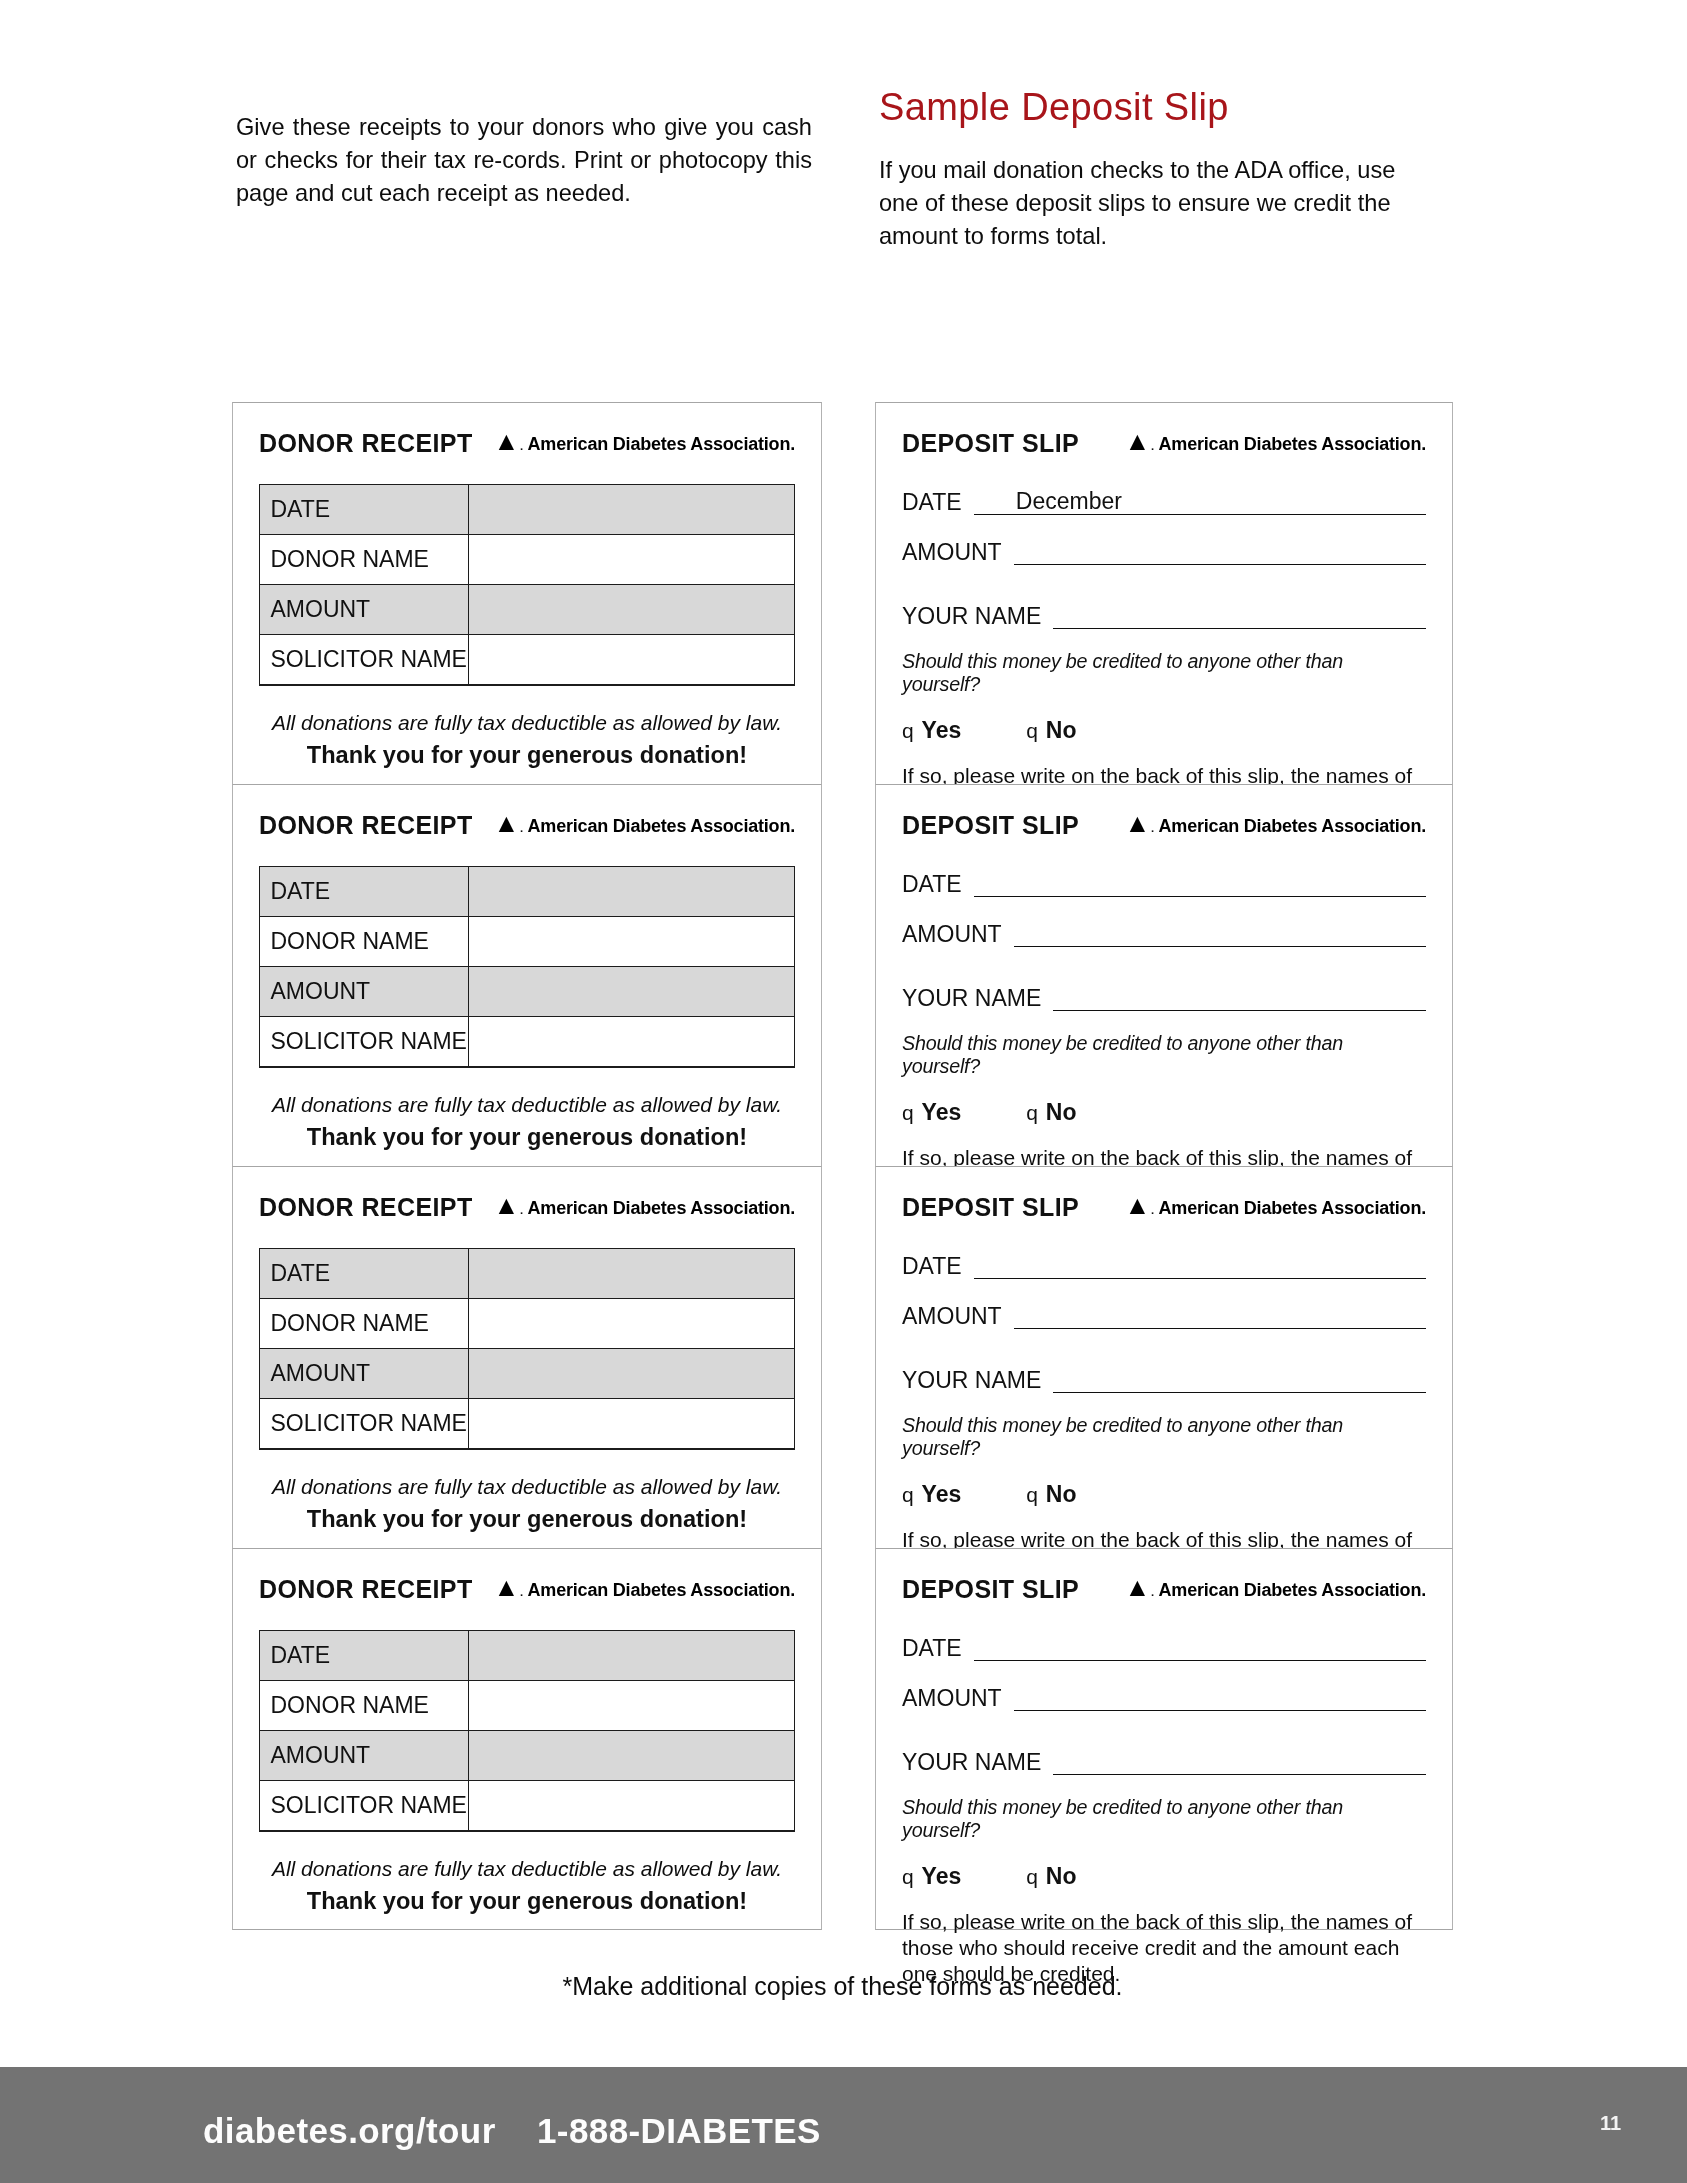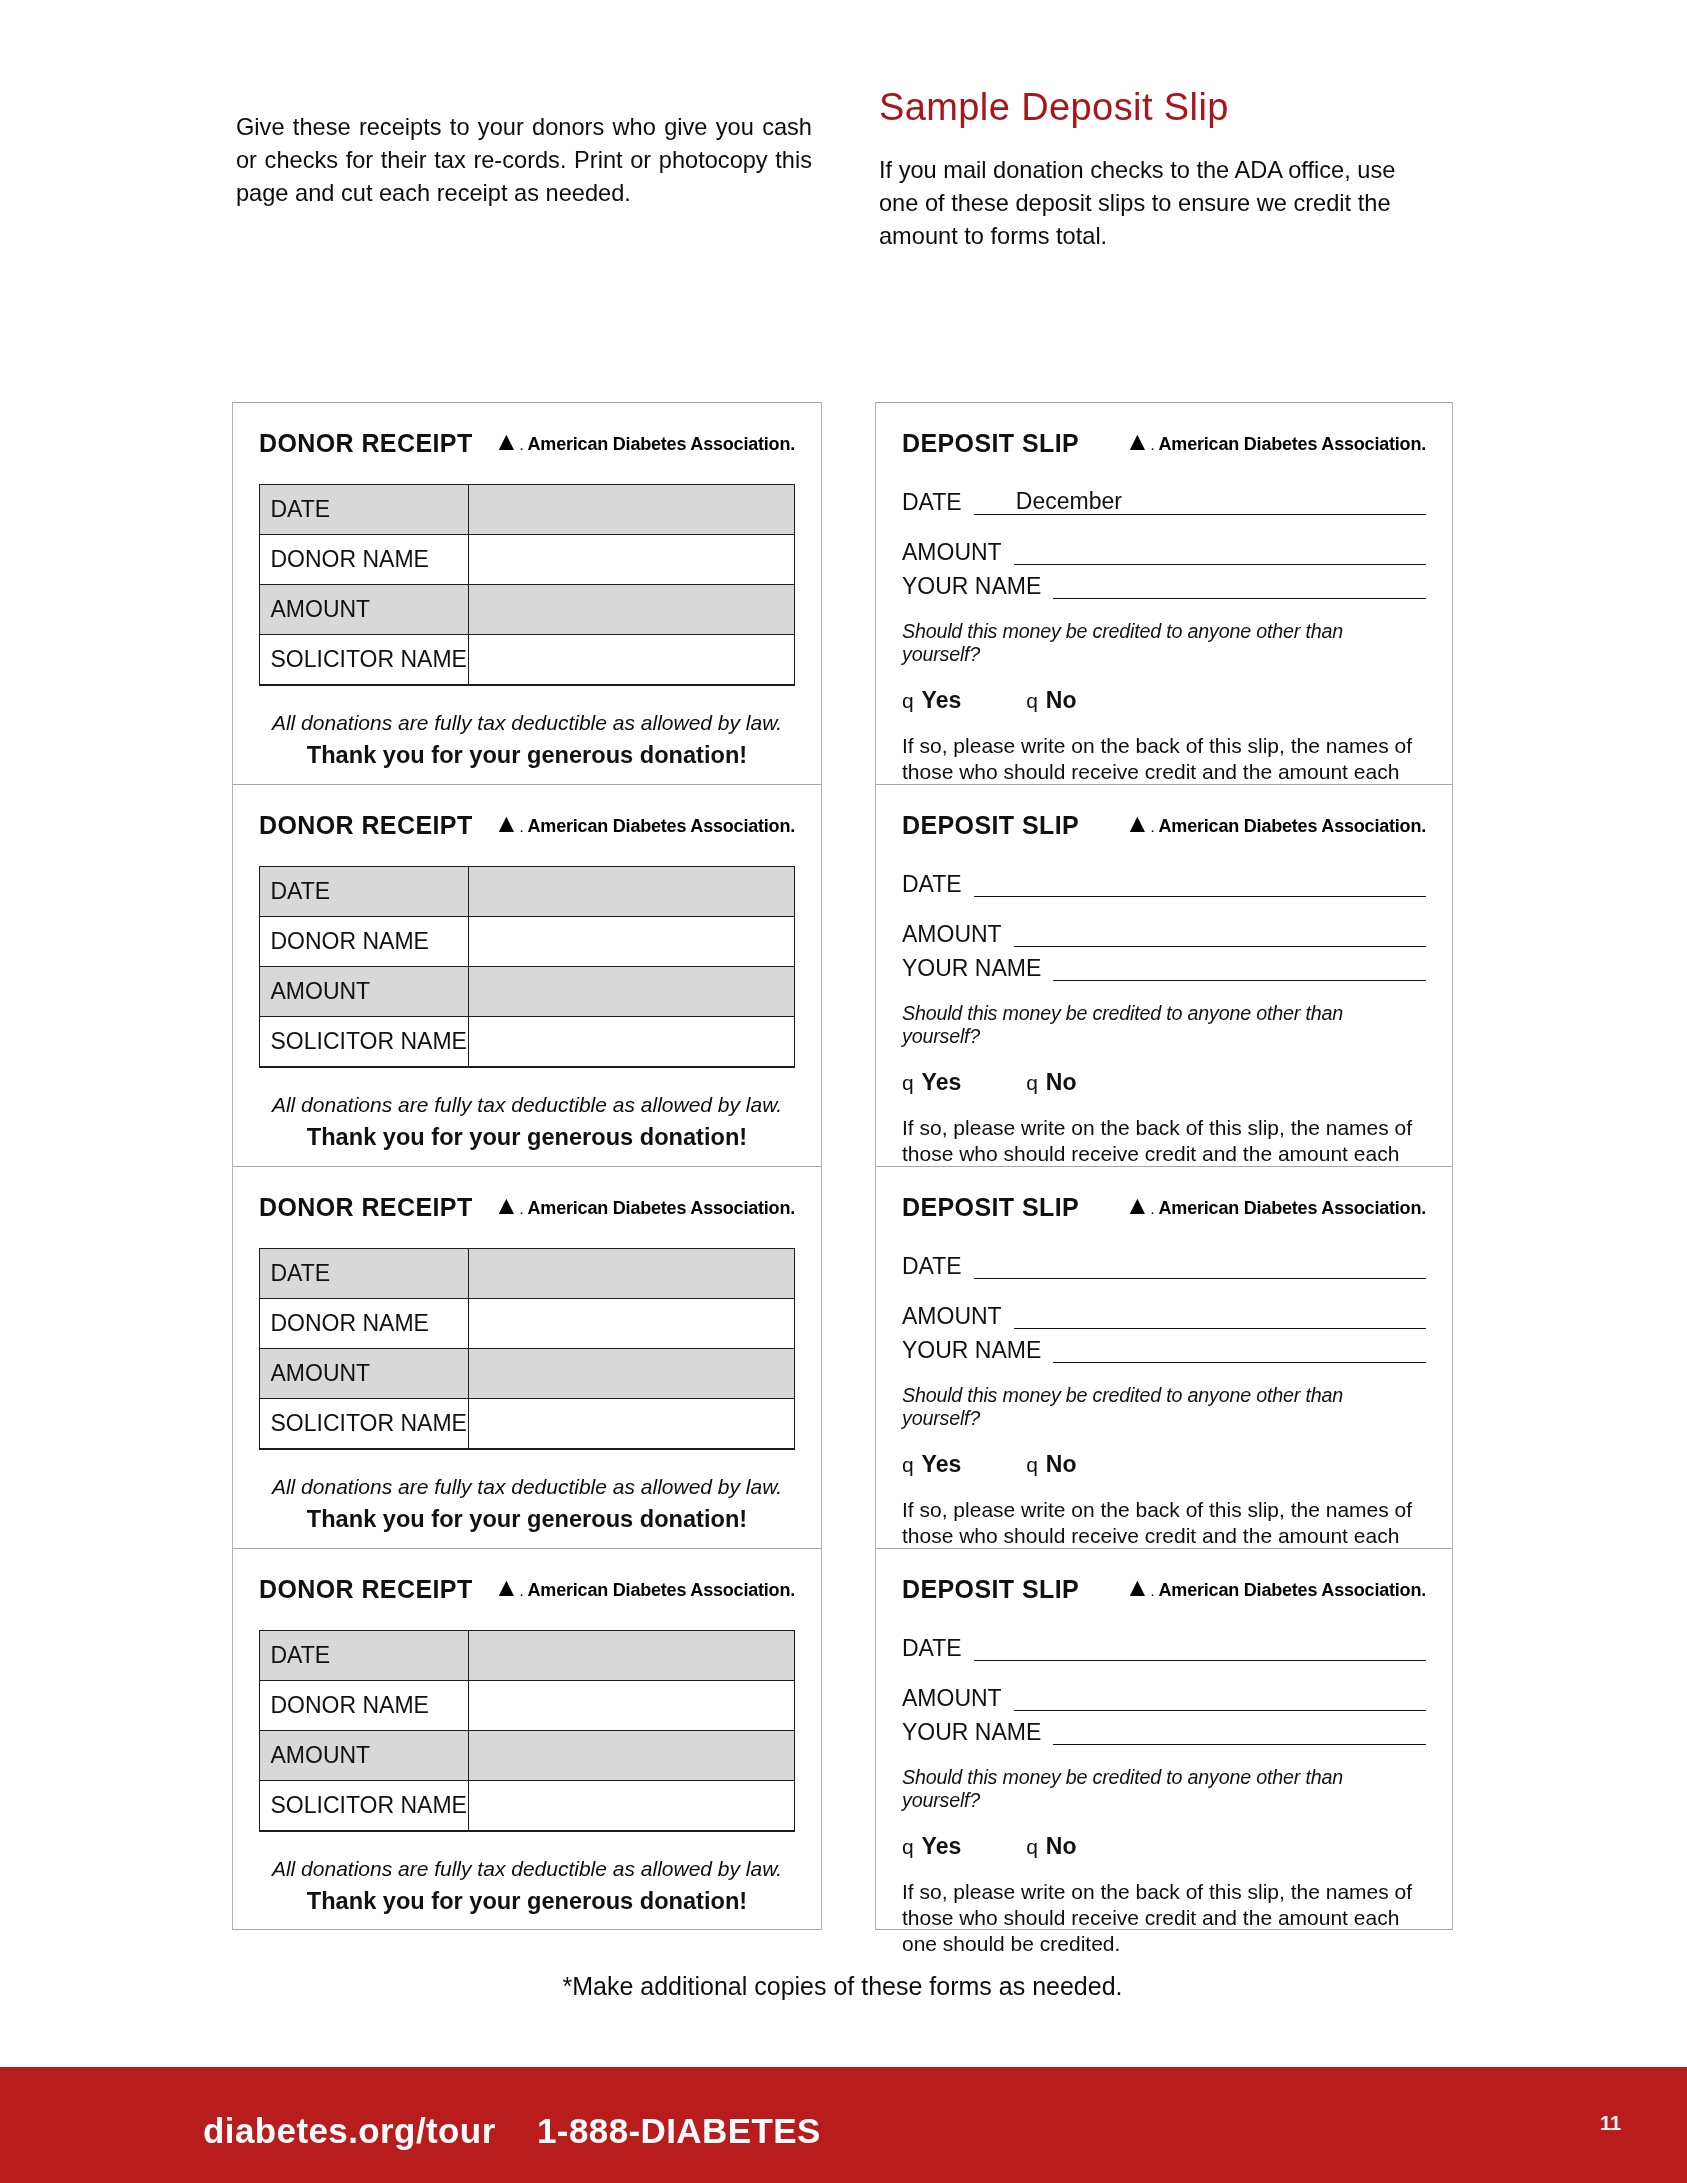--- a/index.html
+++ b/index.html
@@ -41,31 +41,31 @@
   tr.shaded td{background:#d8d8d8;}
   .tax-note{margin-top:24.5px;text-align:center;font-style:italic;font-size:21px;color:#0d0d0d;}
   .thanks{margin-top:7px;text-align:center;font-weight:bold;font-size:23.6px;}
   
   .dfield{display:flex;align-items:flex-end;font-size:23px;}
   .dfield .flabel{white-space:nowrap;padding-right:12.2px;line-height:26px;}
   .dfield .fline{flex:1;border-bottom:1.7px solid #101010;line-height:26px;height:26px;}
   .dfield .fvalue{margin-left:42px;font-size:23px;}
   .dfield.date{margin-top:30px;}
   .dfield.amount{margin-top:23px;}
-  .dfield.name{margin-top:7px;}
+  .dfield.name{margin-top:37px;}
   .question{margin-top:21px;font-style:italic;font-size:19.7px;letter-spacing:-0.2px;}
   .yesno{margin-top:8.7px;font-size:23px;display:flex;}
   .yesno .opt{display:flex;align-items:baseline;}
   .yesno .opt + .opt{margin-left:65px;}
   .chk{font-size:21px;font-weight:400;margin-right:7.9px;}
   .optlabel{font-weight:bold;margin-top:12px;}
   .instructions{margin-top:19px;font-size:21px;line-height:26px;padding-right:3.5px;color:#0d0d0d;}
   
   .bottom-note{position:absolute;top:1972px;left:232px;width:1221px;text-align:center;font-size:25px;color:#0d0d0d;}
-  .footer-bar{position:absolute;left:0;top:2067px;width:1687px;height:116px;background:#b91c1c;}
+  .footer-bar{position:absolute;left:0;top:2067px;width:1687px;height:116px;background:#737373;}
   .footer-url{position:absolute;left:203px;top:44px;font-size:35px;font-weight:bold;color:#fdfdfd;letter-spacing:0.4px;}
   .footer-phone{position:absolute;left:537px;top:44px;font-size:35px;font-weight:bold;color:#fdfdfd;letter-spacing:0.4px;}
   .footer-page{position:absolute;left:1600px;top:45px;font-size:20px;font-weight:bold;color:#f4f4f4;}
 </style>
 </head>
 <body>
 
 <div class="intro-col left">
   <div class="intro-text">Give these receipts to your donors who give you cash or checks for their tax re-cords. Print or photocopy this page and cut each receipt as needed.</div>
 </div>

